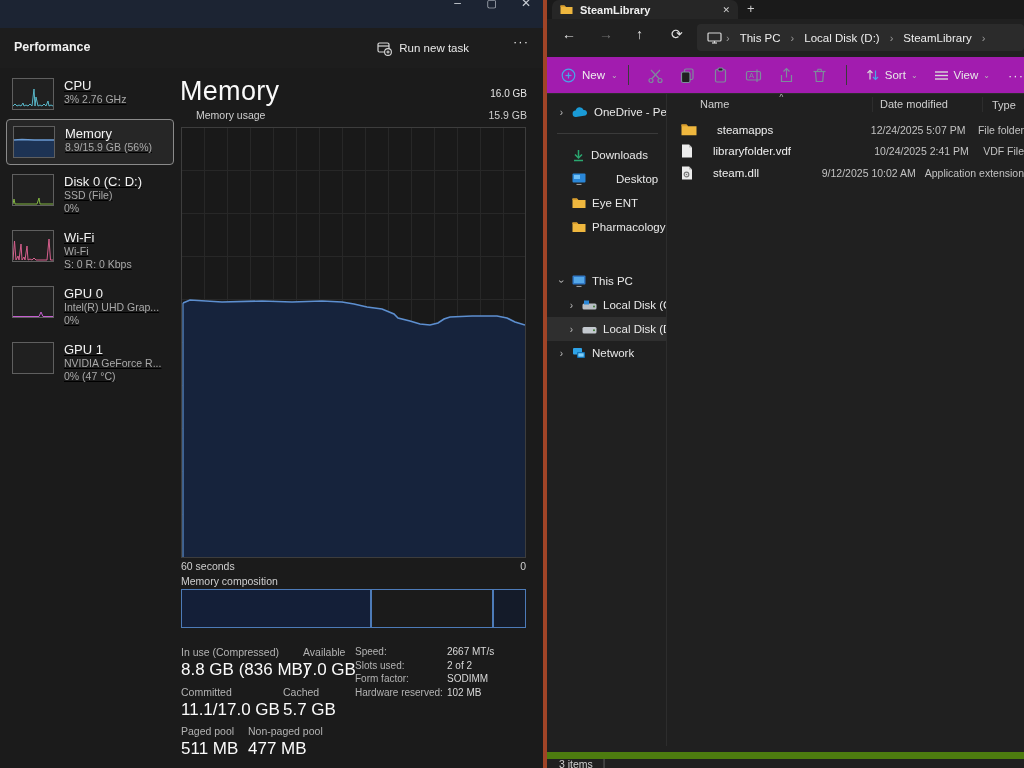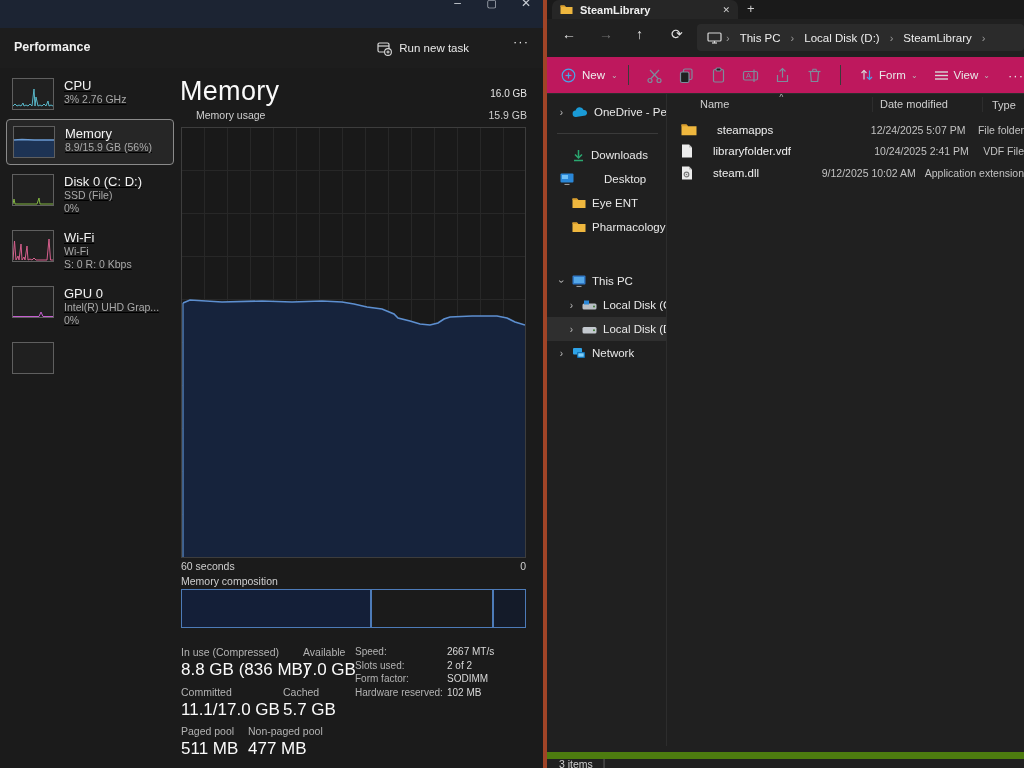--- a/index.html
+++ b/index.html
@@ -63,21 +63,21 @@
   .ex-tab { position:absolute; left:5px; top:0; width:186px; height:19px; background:#262626; border-radius:7px 7px 0 0; display:flex; align-items:center; gap:7px; padding:0 8px; }
   .ex-tab-title { font-size:11px; color:#f0f0f0; font-weight:600; flex:1; }
   .ex-tab-close { font-size:9px; color:#cfcfcf; }
   .ex-newtab { position:absolute; left:200px; top:1px; font-size:13px; color:#d0d0d0; }
   .ex-addr { position:absolute; left:0; top:19px; width:477px; height:38px; background:#202020; }
   .ex-navbtn { position:absolute; top:7px; font-size:14px; color:#e2e2e2; }
   .ex-navbtn.fwd { color:#6f6f6f; }
   .ex-crumbbar { position:absolute; left:150px; top:5px; width:327px; height:27px; background:#2b2b2b; border-radius:4px; display:flex; align-items:center; gap:4px; padding:0 10px; }
   .ex-crumb { font-size:11.5px; color:#ededed; white-space:nowrap; padding:0 6px; }
   .ex-chev { font-size:11px; color:#9b9b9b; }
-  .ex-toolbar { position:absolute; left:0; top:57px; width:477px; height:37px; background:#be185d; border-bottom:1px solid #2d2d2d; display:flex; align-items:center; }
+  .ex-toolbar { position:absolute; left:0; top:57px; width:477px; height:37px; background:#a21caf; border-bottom:1px solid #2d2d2d; display:flex; align-items:center; }
   .ex-newbtn { display:flex; align-items:center; gap:6px; margin-left:14px; color:#eeeeee; font-size:11.5px; }
   .ex-tb-div { width:1px; height:20px; background:#3a3a3a; margin:0 10px; }
   .ex-tb-icon { width:36px; display:flex; justify-content:center; }
   .ex-sortview { display:flex; align-items:center; gap:5px; color:#e8e8e8; font-size:11.5px; margin:0 8px; }
   .ex-more { color:#e8e8e8; font-size:13px; letter-spacing:1px; margin-left:10px; }
   .caret { font-size:8px; color:#b9b9b9; }
 
   .ex-nav { position:absolute; left:0; top:94px; width:119px; height:660px; overflow:hidden; }
   .ex-nav-item { display:flex; align-items:center; height:24px; gap:6px; padding-left:10px; white-space:nowrap; }
   .ex-nav-item.sel { background:#2f2f2f; }
@@ -194,20 +194,25 @@
           <div class="tm-item-title">GPU 0</div>
           <div class="tm-item-sub">Intel(R) UHD Grap...</div>
           <div class="tm-item-sub">0%</div>
         </div>
       </div>
 
       <div class="tm-item">
         <div class="tm-thumb">
           <svg viewBox="0 0 40 30" preserveAspectRatio="none"></svg>
         </div>
+        <div class="tm-item-txt">
+          <div class="tm-item-title">GPU 1</div>
+          <div class="tm-item-sub">NVIDIA GeForce R...</div>
+          <div class="tm-item-sub">0% (47 °C)</div>
+        </div>
       </div>
     </div>
 
     <div class="tm-main-title">Memory</div>
     <div class="tm-capacity">16.0 GB</div>
     <div class="tm-usage-label">Memory usage</div>
     <div class="tm-usage-max">15.9 GB</div>
 
     <div class="tm-chart">
       <svg viewBox="0 0 343 429" preserveAspectRatio="none">
@@ -354,21 +359,21 @@
           </svg>
       </div>
       <div class="ex-tb-div"></div>
       <div class="ex-sortview">
         <svg width="15" height="14" viewBox="0 0 15 14">
             <line x1="5" y1="2.5" x2="5" y2="11.5" stroke="#d8d8d8" stroke-width="1.2"></line>
             <polyline points="2.5,5 5,2.5 7.5,5" fill="none" stroke="#d8d8d8" stroke-width="1.2"></polyline>
             <line x1="10.5" y1="2.5" x2="10.5" y2="11.5" stroke="#4aa5e8" stroke-width="1.2"></line>
             <polyline points="8,9 10.5,11.5 13,9" fill="none" stroke="#4aa5e8" stroke-width="1.2"></polyline>
           </svg>
-        <span>Form</span>
+        <span>Sort</span>
         <span class="caret">⌄</span>
       </div>
       <div class="ex-sortview">
         <svg width="15" height="13" viewBox="0 0 15 13">
             <line x1="1" y1="3" x2="14" y2="3" stroke="#d8d8d8" stroke-width="1.4"></line>
             <line x1="1" y1="6.5" x2="14" y2="6.5" stroke="#d8d8d8" stroke-width="1.4"></line>
             <line x1="1" y1="10" x2="14" y2="10" stroke="#d8d8d8" stroke-width="1.4"></line>
           </svg>
         <span>View</span>
         <span class="caret">⌄</span>
@@ -391,21 +396,21 @@
       <div class="ex-nav-item" style="padding-left:25px;">
         <span>
           <svg width="13" height="13" viewBox="0 0 13 13">
               <line x1="6.5" y1="1" x2="6.5" y2="8" stroke="#2aa870" stroke-width="1.5"></line>
               <polyline points="3,5.5 6.5,9 10,5.5" fill="none" stroke="#2aa870" stroke-width="1.5"></polyline>
               <line x1="2" y1="11.5" x2="11" y2="11.5" stroke="#2aa870" stroke-width="1.5"></line>
             </svg>
         </span>
         <span class="lbl">Downloads</span>
       </div>
-      <div class="ex-nav-item" style="padding-left:13px;gap:30px;">
+      <div class="ex-nav-item" style="padding-left:25px;gap:30px;">
         <span>
           <svg width="14" height="12" viewBox="0 0 14 12">
               <rect x="0.5" y="0.5" width="13" height="9" rx="1" fill="#2a87d8"></rect>
               <rect x="2" y="2" width="6" height="4" fill="#6fc0f7"></rect>
               <line x1="4.5" y1="11.5" x2="9.5" y2="11.5" stroke="#9a9a9a" stroke-width="1.2"></line>
             </svg>
         </span>
         <span class="lbl">Desktop</span>
       </div>
       <div class="ex-nav-item" style="padding-left:25px;">

